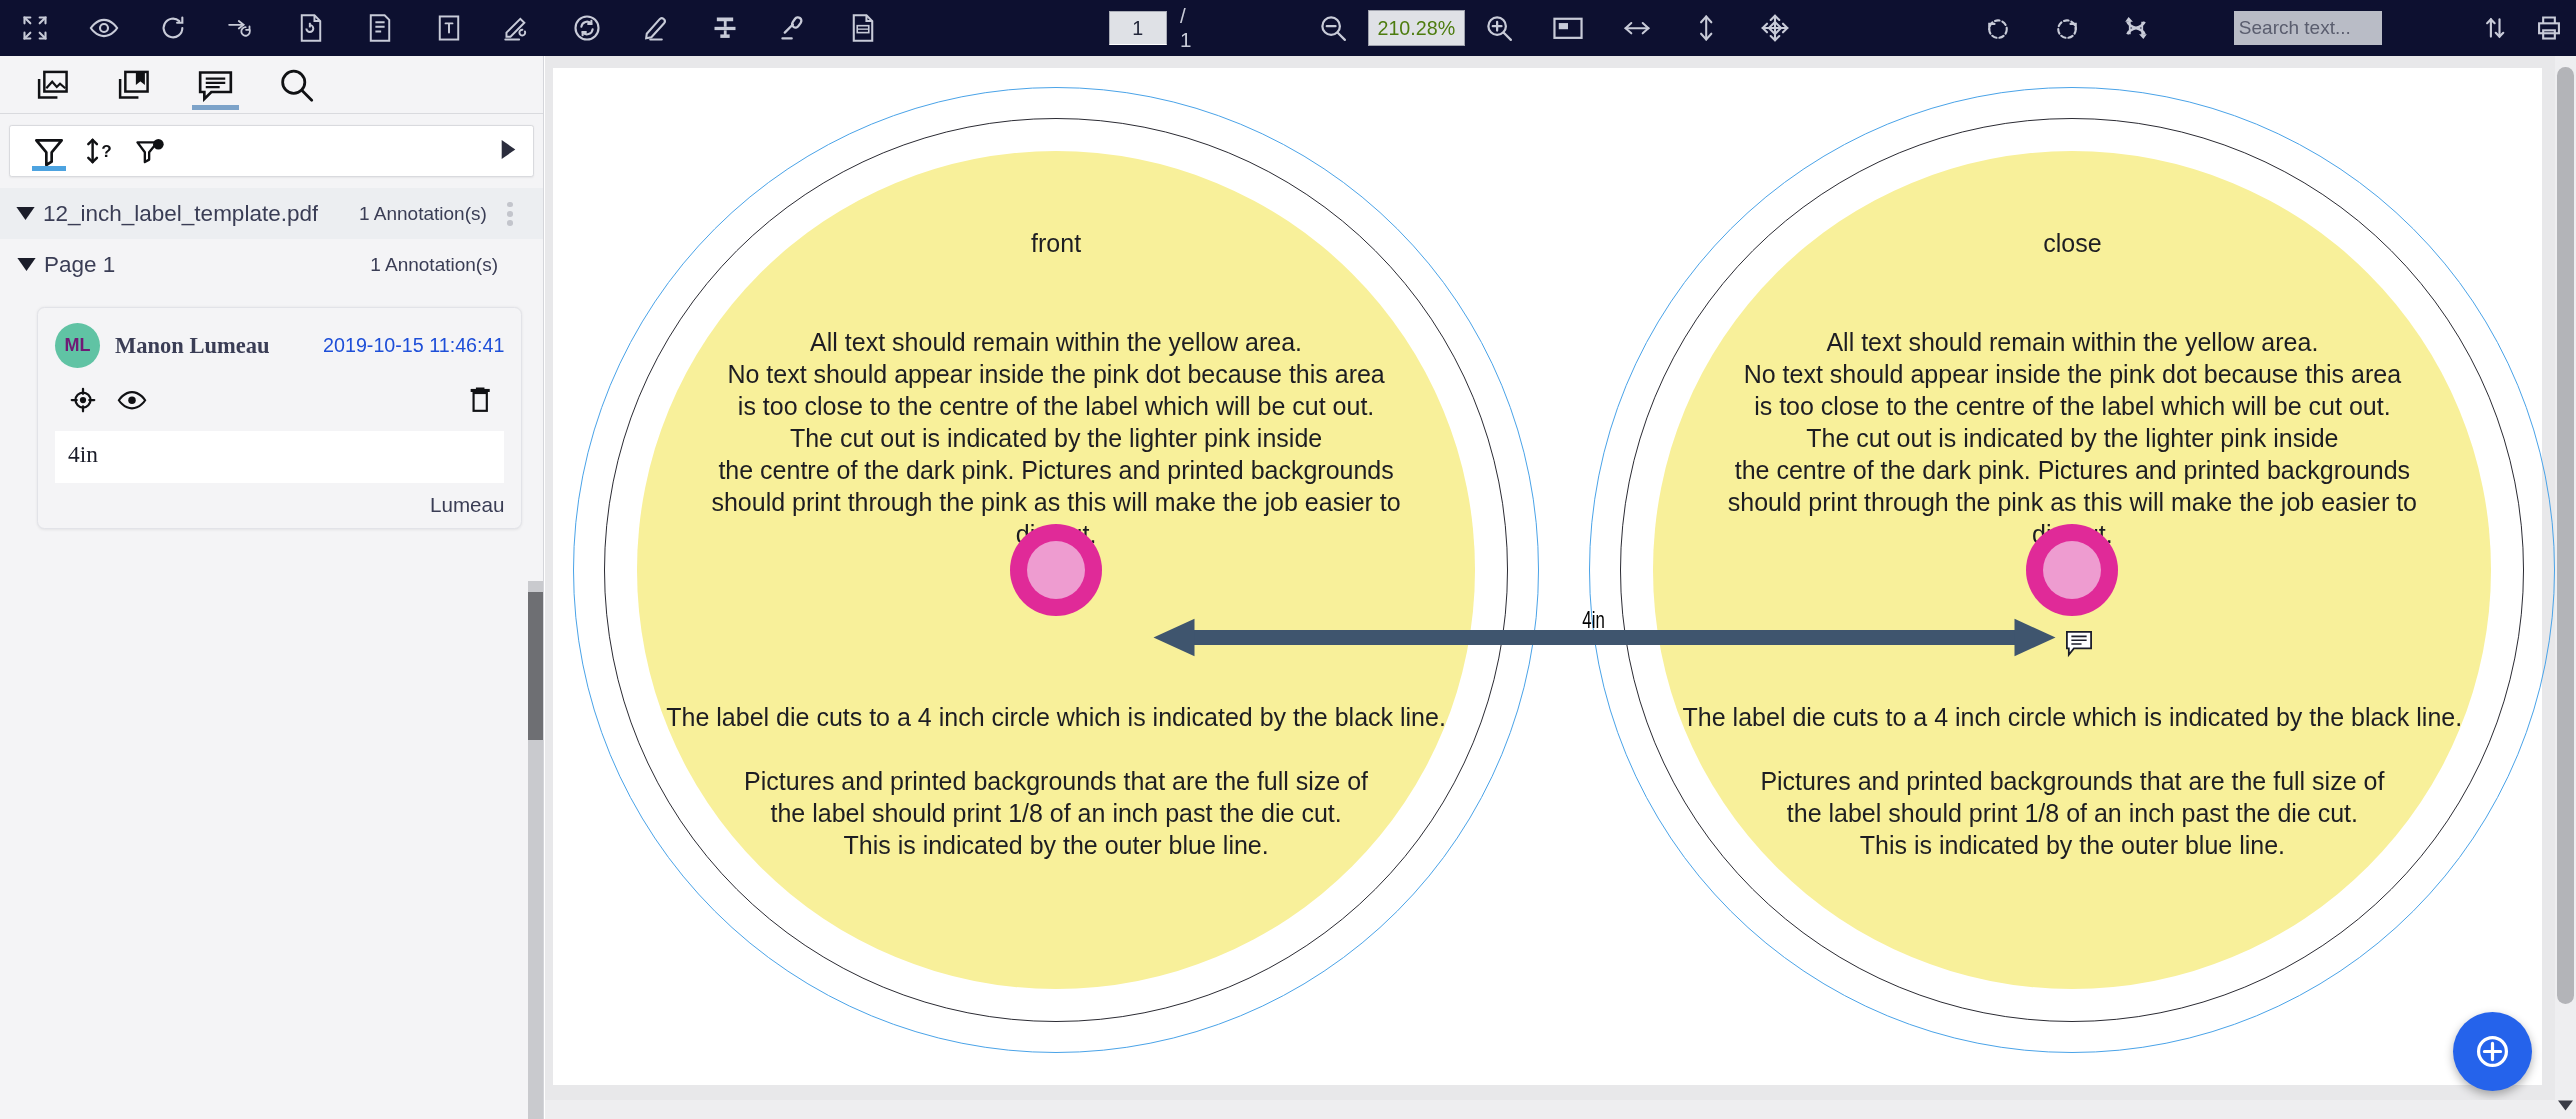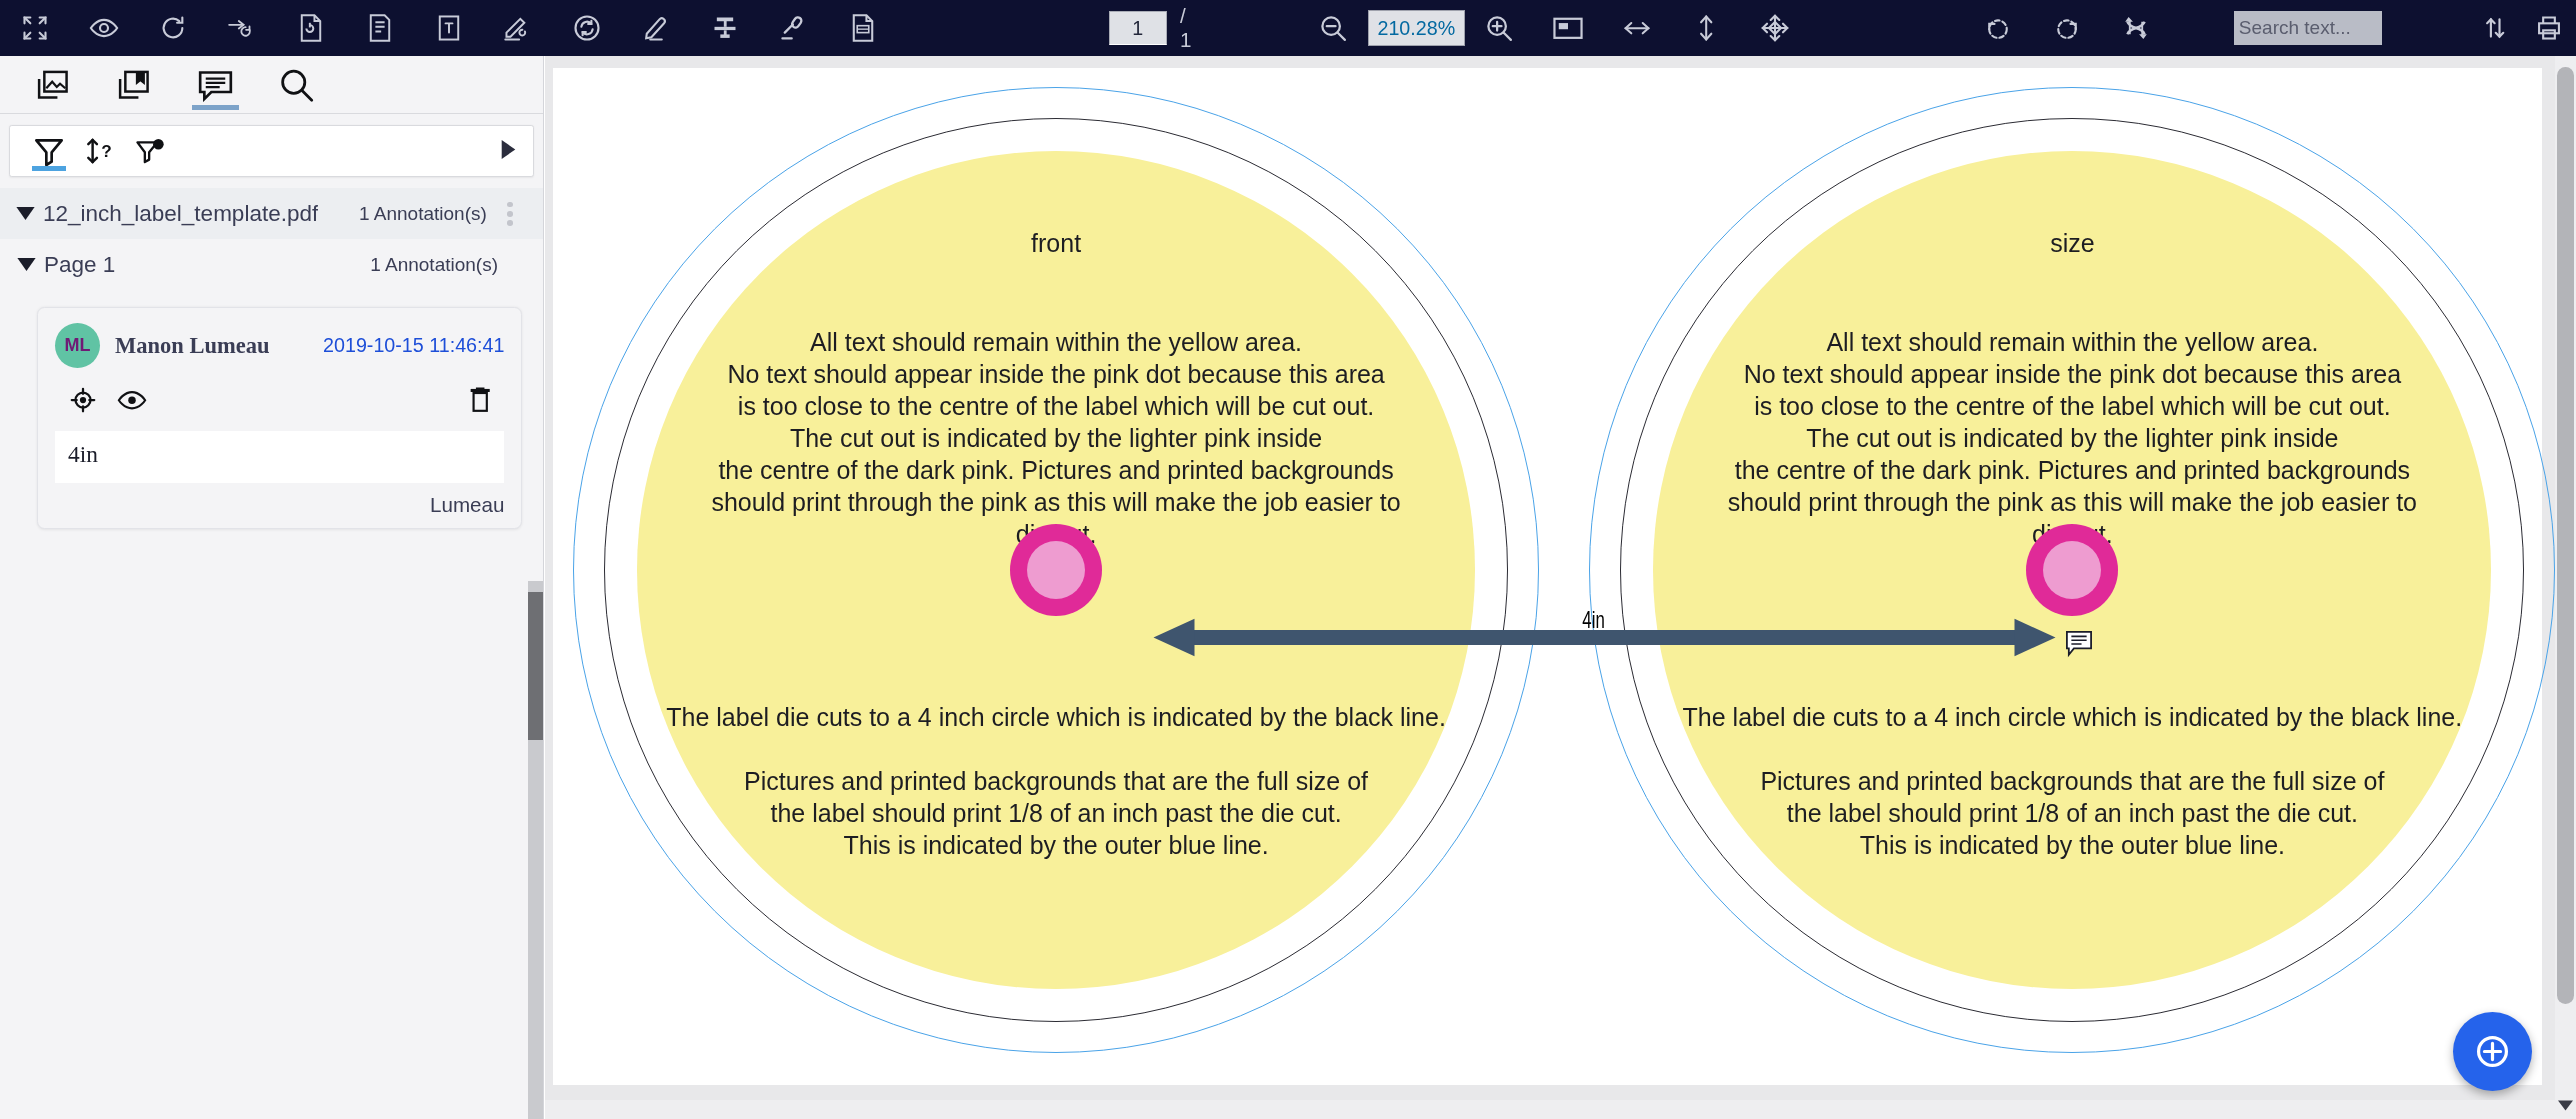--- a/index.html
+++ b/index.html
@@ -43,21 +43,21 @@
   }
   .page-total {
     margin-left: 13px;
     font-size: 20.6px; color: #c8cbd8;
   }
 
   .zoom-box {
     min-width: 97px; height: 36px;
     background: #dfe1e6;
     border: 0.9px solid #9ea1ac;
-    color: #0369a1;
+    color: #4d7c0f;
     font-size: 19.7px;
     display: flex; align-items: center; justify-content: center;
     padding: 0 7.5px;
     cursor: text;
   }
 
   .search-box {
     width: 187px; height: 34px;
     background: #b9bcc6;
     display: flex; align-items: center;
@@ -667,21 +667,21 @@
       <div class="lbl-block bottom1">The label die cuts to a 4 inch circle which is indicated by the black line.</div>
       <div class="lbl-block bottom2">Pictures and printed backgrounds that are the full size of
 the label should print 1/8 of an inch past the die cut.
 This is indicated by the outer blue line.</div>
     </div>
 
     <div class="label back">
       <div class="ring-blue"></div>
       <div class="ring-black"></div>
       <div class="disc-yellow"></div>
-      <div class="lbl-side">size</div>
+      <div class="lbl-side">close</div>
       <div class="lbl-block top">All text should remain within the yellow area.
 No text should appear inside the pink dot because this area
 is too close to the centre of the label which will be cut out.
 The cut out is indicated by the lighter pink inside
 the centre of the dark pink. Pictures and printed backgrounds
 should print through the pink as this will make the job easier to
 die cut.</div>
       <div class="pink-dot"></div>
       <div class="lbl-block bottom1">The label die cuts to a 4 inch circle which is indicated by the black line.</div>
       <div class="lbl-block bottom2">Pictures and printed backgrounds that are the full size of

